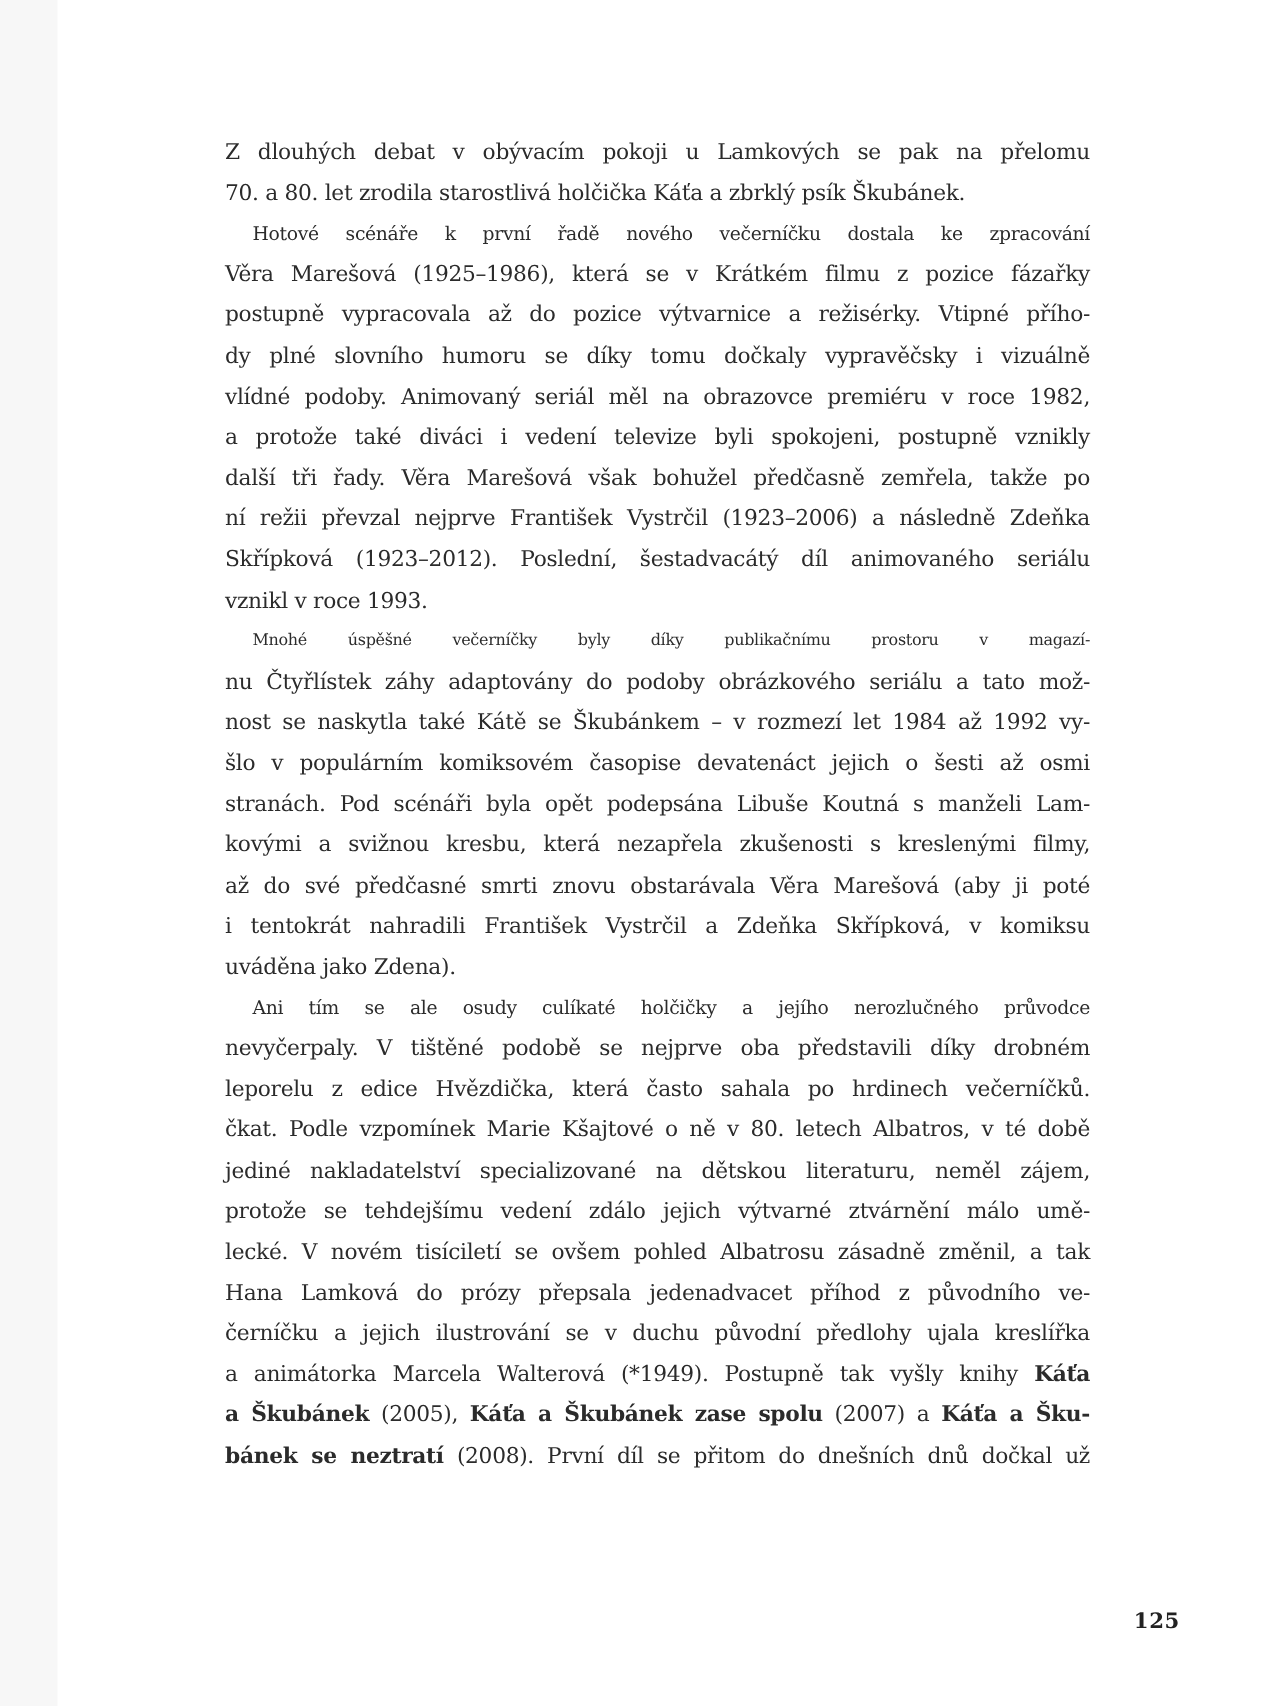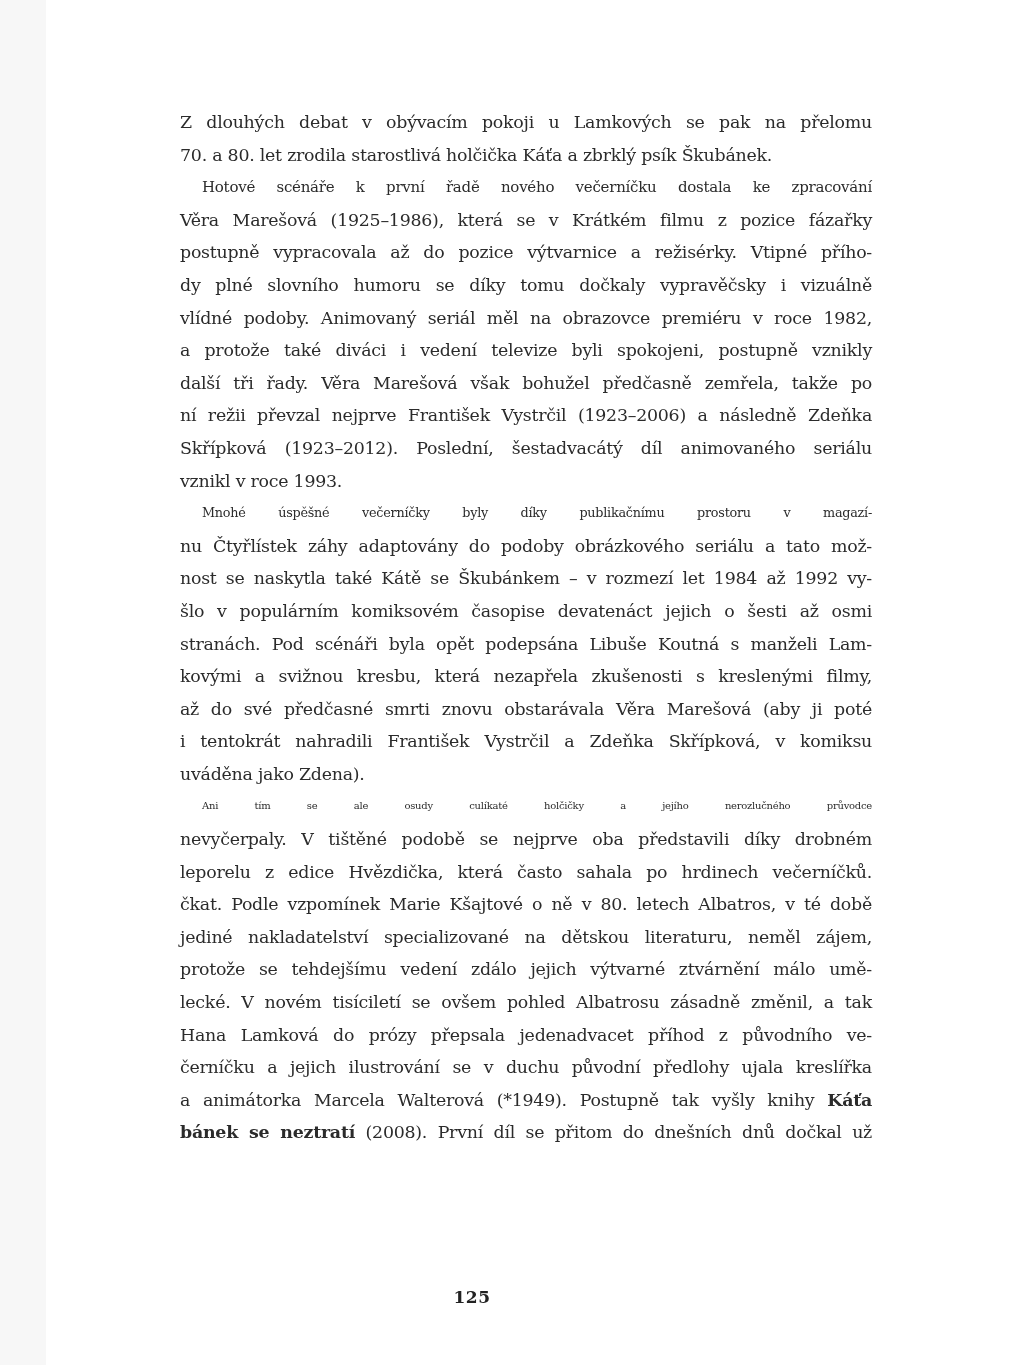--- a/index.html
+++ b/index.html
@@ -20,21 +20,21 @@
     display: block; height: 32.6px; line-height: 32.6px;
     font-size: 17.4px; letter-spacing: -0.25px; word-spacing: 0px;
     text-align: justify; text-align-last: justify; white-space: nowrap;
     overflow: visible;
   }
   .line.last { text-align-last: left; }
   .line.indent { padding-left: 22px; }
   .line b { font-weight: bold; }
   .page-number {
     position: absolute; left: 0; width: 944px; top: 1287px;
-    text-align: center; font-weight: bold; font-size: 17px; color: #222;
+    text-align: right; font-weight: bold; font-size: 17px; color: #222;
     letter-spacing: 0.5px;
   }
 </style>
 </head>
 <body>
 
 <div class="left-shade"></div>
 
 <div class="text-block">
 
@@ -55,26 +55,27 @@
   <span class="line indent" style="font-size: 12.8px;">Mnohé úspěšné večerníčky byly díky publikačnímu prostoru v magazí-</span>
   <span class="line" style="">nu Čtyřlístek záhy adaptovány do podoby obrázkového seriálu a tato mož-</span>
   <span class="line" style="">nost se naskytla také Kátě se Škubánkem – v rozmezí let 1984 až 1992 vy-</span>
   <span class="line" style="">šlo v populárním komiksovém časopise devatenáct jejich o šesti až osmi</span>
   <span class="line" style="">stranách. Pod scénáři byla opět podepsána Libuše Koutná s manželi Lam-</span>
   <span class="line" style="">kovými a svižnou kresbu, která nezapřela zkušenosti s kreslenými filmy,</span>
   <span class="line" style="">až do své předčasné smrti znovu obstarávala Věra Marešová (aby ji poté</span>
   <span class="line" style="">i tentokrát nahradili František Vystrčil a Zdeňka Skřípková, v komiksu</span>
   <span class="line last" style="">uváděna jako Zdena).</span>
 
-  <span class="line indent" style="font-size: 10px;">Ani tím se ale osudy culíkaté holčičky a jejího nerozlučného průvodce</span>
+  <span class="line indent" style="font-size: 15px;">Ani tím se ale osudy culíkaté holčičky a jejího nerozlučného průvodce</span>
   <span class="line" style="">nevyčerpaly. V tištěné podobě se nejprve oba představili díky drobném</span>
   <span class="line" style="">leporelu z edice Hvězdička, která často sahala po hrdinech večerníčků.</span>
   <span class="line" style="">čkat. Podle vzpomínek Marie Kšajtové o ně v 80. letech Albatros, v té době</span>
   <span class="line" style="">jediné nakladatelství specializované na dětskou literaturu, neměl zájem,</span>
   <span class="line" style="">protože se tehdejšímu vedení zdálo jejich výtvarné ztvárnění málo umě-</span>
   <span class="line" style="">lecké. V novém tisíciletí se ovšem pohled Albatrosu zásadně změnil, a tak</span>
   <span class="line" style="">Hana Lamková do prózy přepsala jedenadvacet příhod z původního ve-</span>
   <span class="line" style="">černíčku a jejich ilustrování se v duchu původní předlohy ujala kreslířka</span>
   <span class="line" style=""><span>a animátorka Marcela Walterová (*1949). Postupně tak vyšly knihy </span><b>Káťa</b></span>
+  <span class="line" style=""><b>a Škubánek</b><span> (2005), </span><b>Káťa a Škubánek zase spolu</b><span> (2007) a </span><b>Káťa a Šku-</b></span>
   <span class="line" style=""><b>bánek se neztratí</b><span> (2008). První díl se přitom do dnešních dnů dočkal už</span></span>
 </div>
 
 <div class="page-number">125</div>
 
 </body></html>

